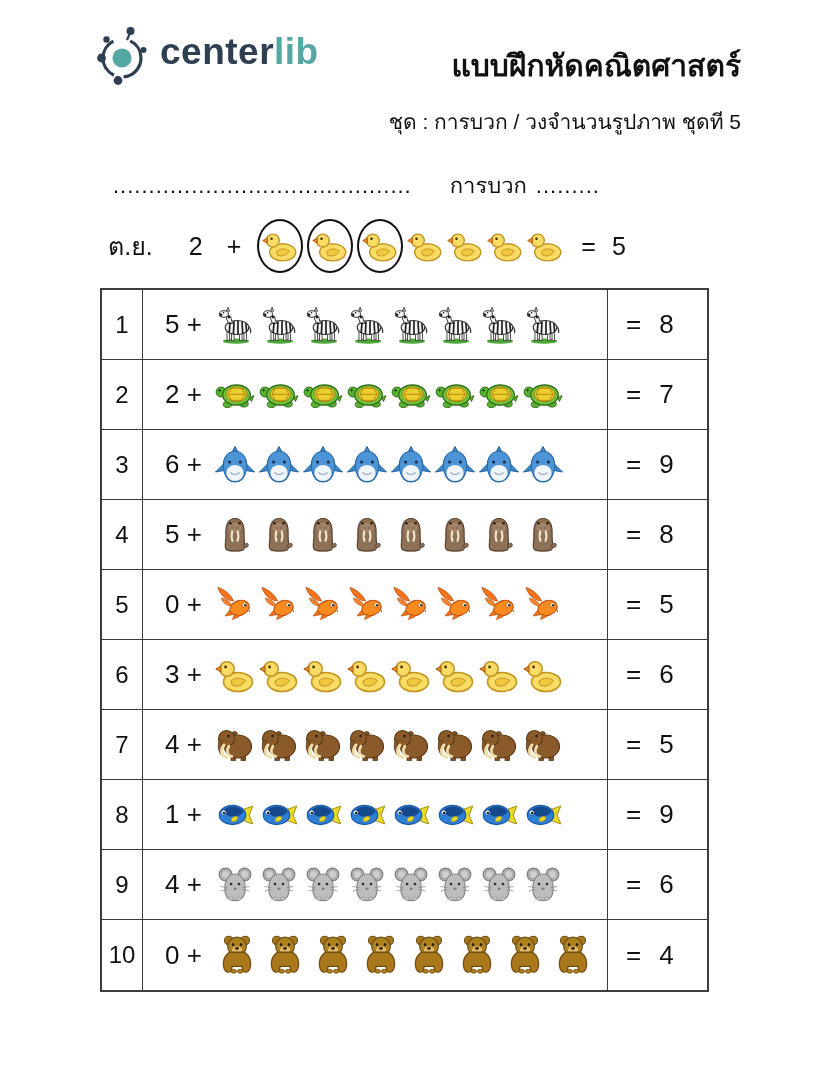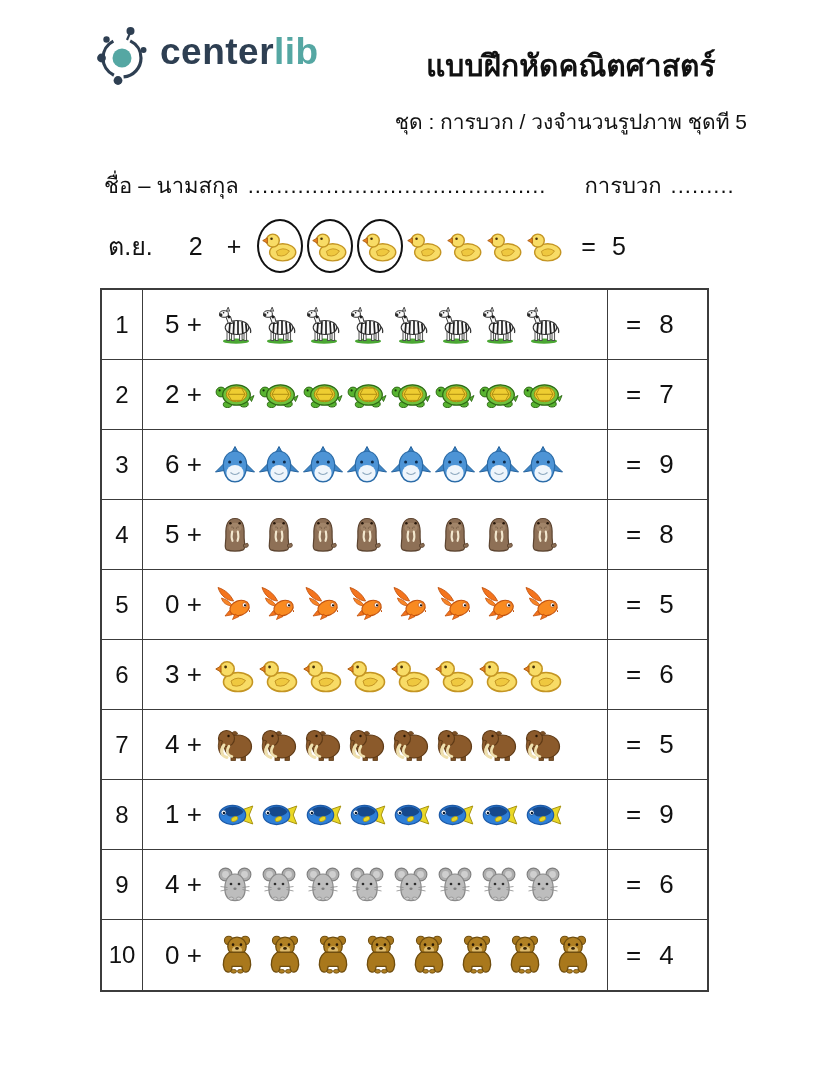--- a/index.html
+++ b/index.html
@@ -8,21 +8,21 @@
 
   
   .logo{position:absolute;left:90px;top:24px;display:flex;align-items:flex-start;}
   .logo-mark{width:64px;height:64px;flex:0 0 auto;}
   .logo-right{margin-left:6px;}
   .brand{font-size:37px;font-weight:bold;line-height:1.5;letter-spacing:0.5px;}
   .brand-a{color:#2E3F52;}
   .brand-b{color:#55A7A3;}
   .tagline{font-size:13px;color:#2E3F52;margin-top:1px;}
 
-  .titles{position:absolute;right:30px;top:42px;text-align:center;}
+  .titles{position:absolute;right:36px;top:42px;text-align:right;}
   .title{font-size:30px;font-weight:bold;}
   .subtitle{font-size:21px;margin-top:16px;font-weight:500;}
 
   
   .name-line{position:absolute;left:104px;top:168px;font-size:22px;display:flex;align-items:baseline;white-space:nowrap;}
   .name-line .dots{margin-left:9px;letter-spacing:1px;}
   .name-line .score-label{margin-left:38px;}
 
   
   .example{position:absolute;left:108px;top:216px;height:60px;display:flex;align-items:center;font-size:25px;}
@@ -200,21 +200,20 @@
       <div class="brand"><span class="brand-a">center</span><span class="brand-b">lib</span></div>
     </div>
   </div>
 
   <div class="titles">
     <div class="title">แบบฝึกหัดคณิตศาสตร์</div>
     <div class="subtitle">ชุด : การบวก / วงจำนวนรูปภาพ  ชุดที 5</div>
   </div>
 
   <div class="name-line">
-    <span>ชื่อ – นามสกุล</span>
     <span class="dots">..........................................</span>
     <span class="score-label">การบวก</span>
     <span class="dots">.........</span>
   </div>
 
   <div class="example">
     <span class="ex-label">ต.ย.</span>
     <span class="ex-num">2</span>
     <span class="ex-op">+</span>
     <span class="icons">

